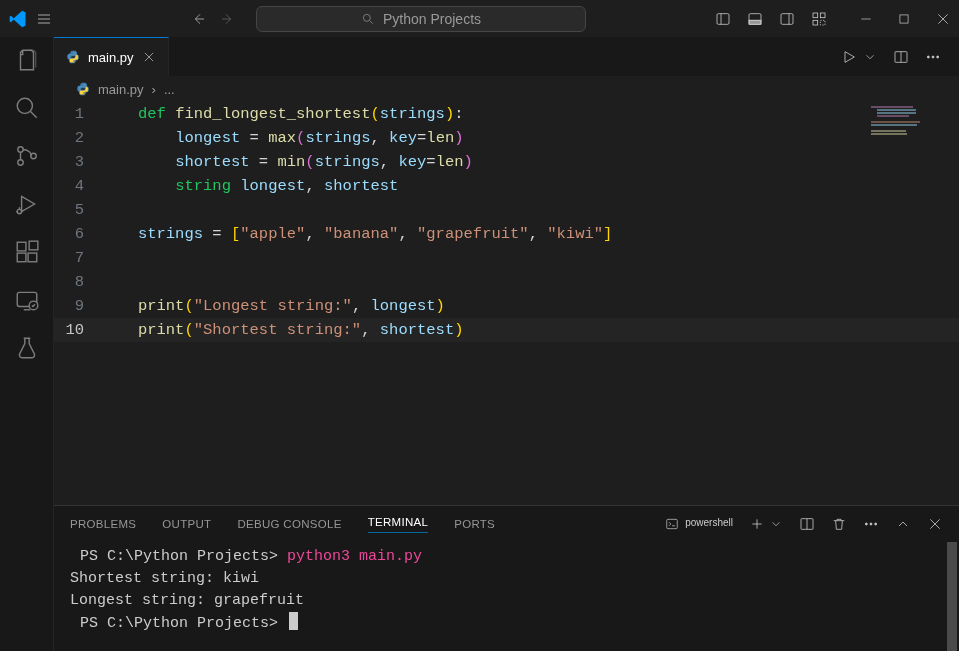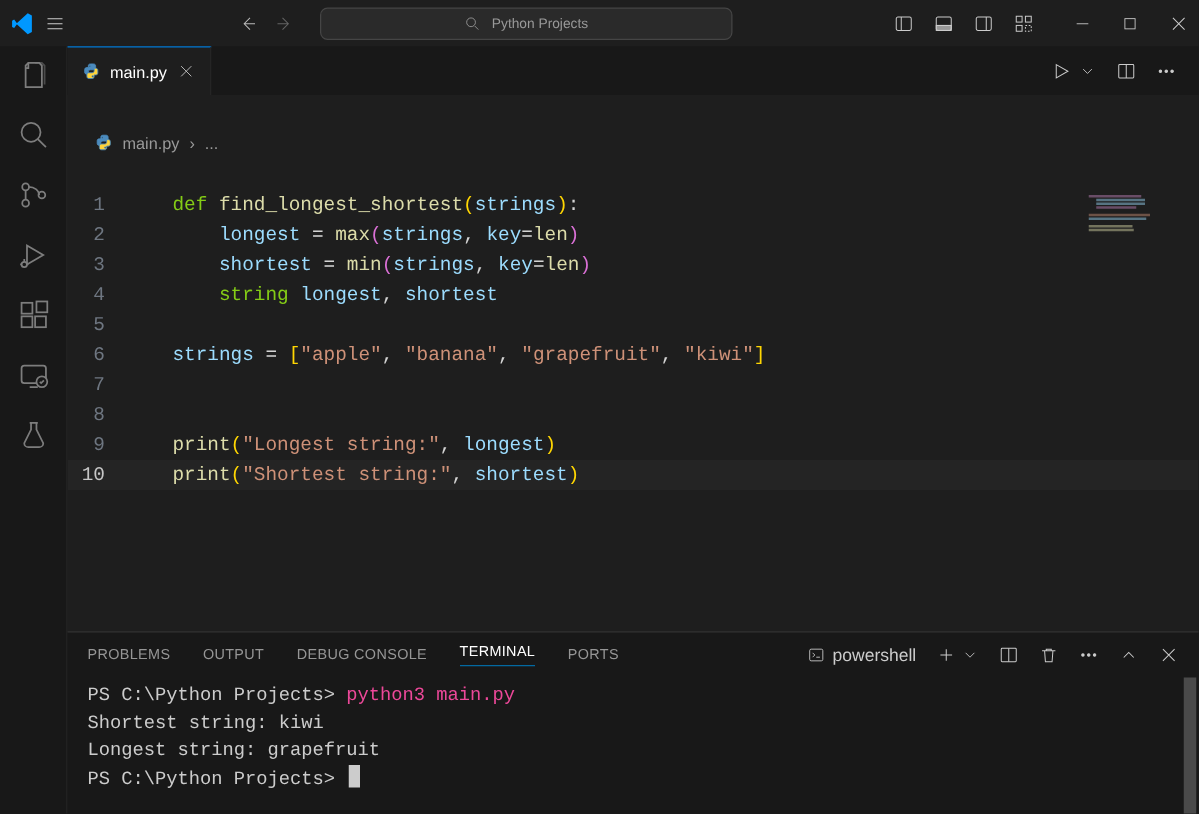--- a/index.html
+++ b/index.html
@@ -27,21 +27,21 @@
   .nav-arrow.disabled { opacity: .4; }
   .search-box {
     flex: 0 0 330px;
     background: #2a2a2a;
     border: 1px solid #454545;
     border-radius: 6px;
     height: 26px;
     display: flex; align-items: center; justify-content: center;
     gap: 8px;
     color: #999;
-    font-size: 11px;
+    font-size: 14px;
     margin-left: 12px;
   }
   .title-right { margin-left: auto; display: flex; gap: 16px; align-items: center; color:#cccccc; }
   .title-win { display: flex; gap: 24px; margin-left: 16px; align-items:center; }
   .ico { width: 16px; height: 16px; stroke: currentColor; fill: none; stroke-width: 1.2; }
   .ico-sm { width: 14px; height: 14px; stroke: currentColor; fill: none; stroke-width: 1.2; }
 
   .body-row { flex: 1; display: flex; min-height: 0; }
 
   .activitybar {
@@ -49,21 +49,21 @@
     background: #181818;
     display: flex;
     flex-direction: column;
     align-items: center;
     padding-top: 10px;
     gap: 22px;
     border-right: 1px solid #252525;
   }
   .activitybar svg { width: 26px; height: 26px; color: #7d7d7d; stroke: currentColor; fill: none; stroke-width: 1.3; cursor: pointer; }
 
-  .main-col { flex: 1; display: flex; flex-direction: column; min-width: 0; gap: 25px; }
+  .main-col { flex: 1; display: flex; flex-direction: column; min-width: 0; }
 
   .tabbar {
     height: 39px;
     background: #181818;
     display: flex;
     align-items: stretch;
   }
   .tab {
     background: #1e1e1e;
     border-top: 1px solid #0078d4;
@@ -104,21 +104,21 @@
   .gutter {
     width: 56px;
     text-align: right;
     padding-right: 26px;
     color: #6e7681;
     user-select: none;
   }
   .gutter.active { color: #c6c6c6; }
   .code { white-space: pre; }
   .active-line { background: #ffffff07; }
-  .tok-kw   { color: #84cc16; }
+  .tok-kw   { color: #22c55e; }
   .tok-fn   { color: #dcdcaa; }
   .tok-param{ color: #9cdcfe; }
   .tok-var  { color: #9cdcfe; }
   .tok-builtin{ color: #dcdcaa; }
   .tok-op   { color: #d4d4d4; }
   .tok-punc { color: #ffd602; }
   .tok-punc2{ color: #da70d6; }
   .tok-str  { color: #ce9178; }
   .tok-default{ color:#d4d4d4; }
 
@@ -134,31 +134,31 @@
     display: flex;
     align-items: center;
     gap: 26px;
     padding: 0 16px;
     font-size: 11.5px;
     color: #969696;
   }
   .panel-tab { cursor: pointer; letter-spacing: .3px; }
   .panel-tab.active { color: #fff; border-bottom: 1px solid #0369a1; padding-bottom: 4px; }
   .panel-right { margin-left: auto; display: flex; align-items: center; gap: 16px; color:#ccc; }
-  .term-profile { display: flex; align-items: center; gap: 6px; font-size: 14px; color:#ccc; }
+  .term-profile { display: flex; gap: 6px; font-size: 10px; color:#ccc; }
   .terminal {
     font-family: Consolas, "Courier New", monospace;
     font-size: 15px;
     line-height: 22px;
     padding: 4px 16px;
     color: #cccccc;
     flex:1;
     position: relative;
   }
-  .terminal .prompt { color: #cccccc; }
+  .terminal .prompt { color: #cccccc; margin-left: 10px; }
   .terminal .cmd { color: #ec4899; }
   .cursor { display:inline-block; width: 9px; height: 18px; background:#ccc; vertical-align: -3px; margin-left:2px; }
   .scrollbar-v { position:absolute; right:0; top:0; width:14px; height:100%; }
   .scrollbar-thumb { position:absolute; right:2px; width:10px; background:#4a4a4a; border-radius:0; }
 </style>
 </head>
 <body>
 
 <div class="titlebar">
   <svg class="vscode-logo" viewBox="0 0 24 24">

